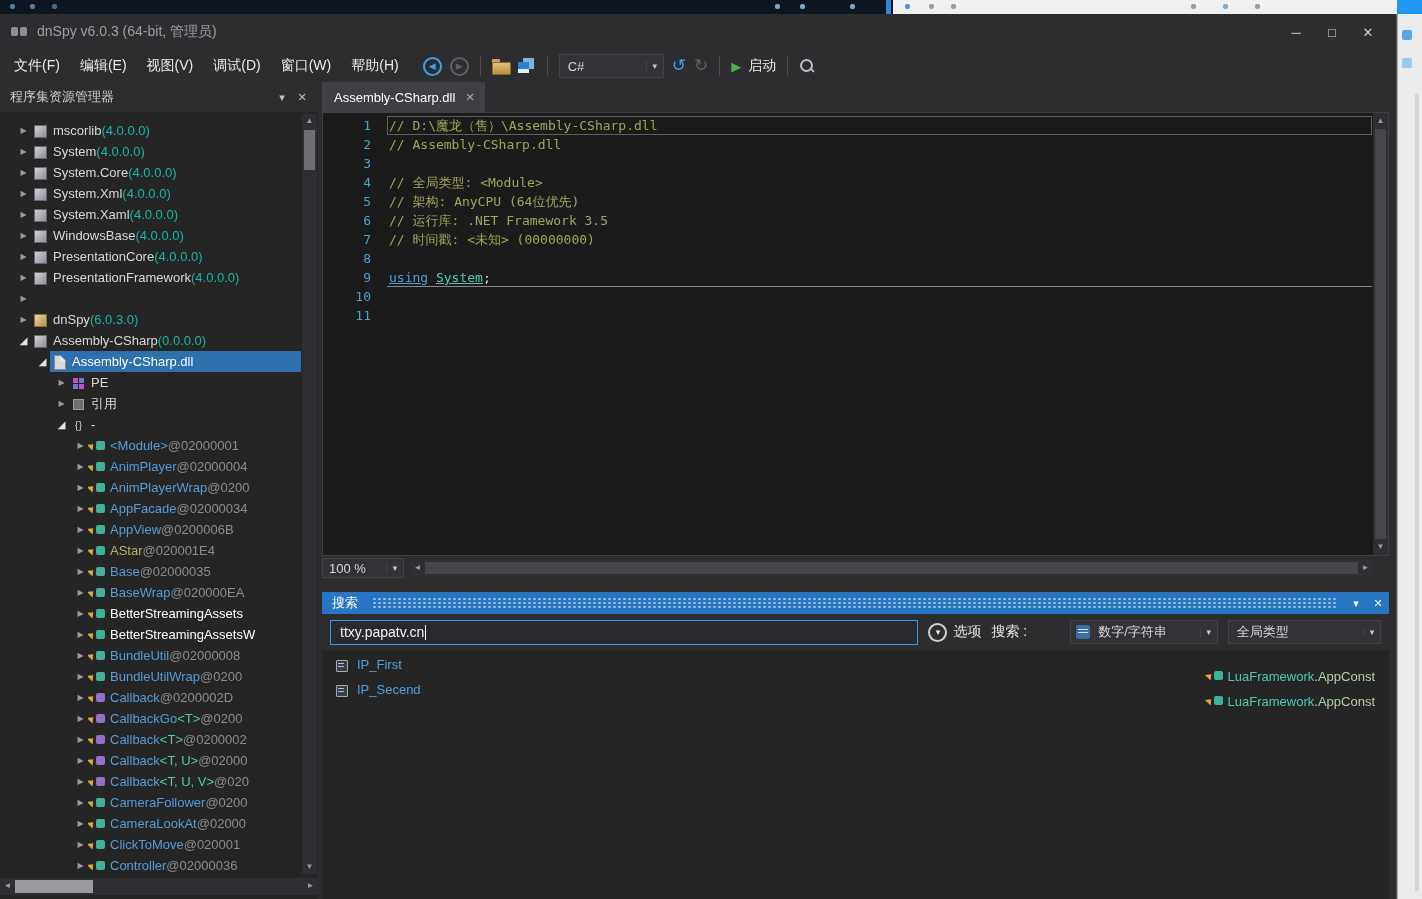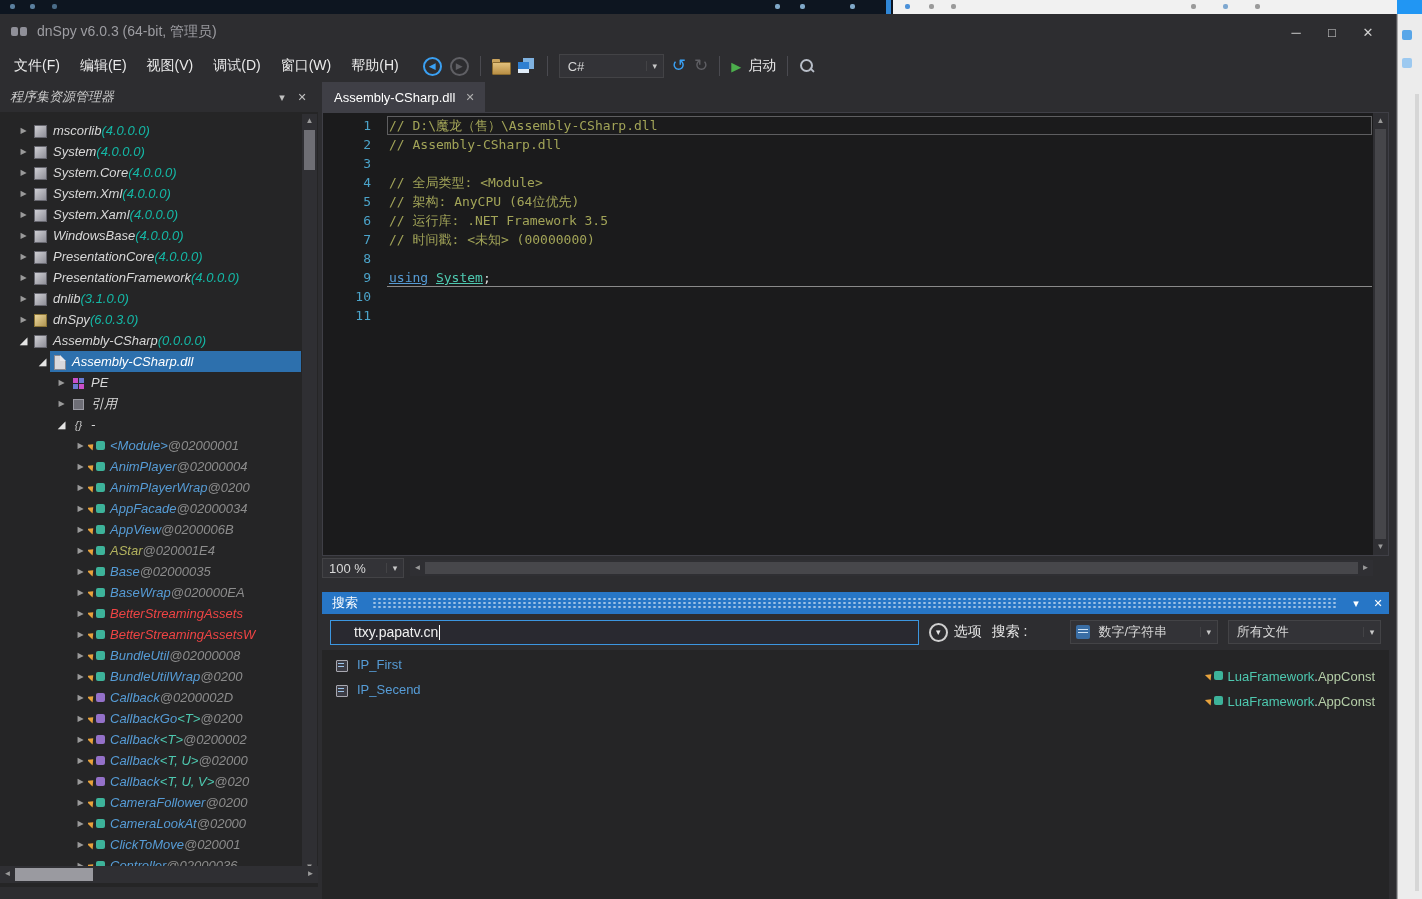--- a/index.html
+++ b/index.html
@@ -49,34 +49,34 @@
   .undo { color:#3aa0f3; }
   .redo { color:#5f5f64; }
   .start-btn { display:flex; align-items:center; gap:7px; }
   .play-glyph { color:#4cae4c; font-size:13px; }
   .start-label { font-size:14px; color:#eaeaea; }
   .mag-icon { width:17px; height:17px; position:relative; }
   .mag-icon::before { content:""; position:absolute; left:1px; top:1px; width:9px; height:9px; border:2px solid #b8bec8; border-radius:50%; }
   .mag-icon::after { content:""; position:absolute; left:10px; top:11px; width:6px; height:2px; background:#b8bec8; transform:rotate(45deg); border-radius:1px; }
 
   
-  .explorer { position:absolute; left:0; top:68px; width:318px; bottom:12px; background:#252526;font-style:italic; }
+  .explorer { position:absolute; left:0; top:68px; width:318px; bottom:0; background:#252526; }
   .panel-header { position:absolute; left:0; top:0; right:0; height:30px; background:#2d2d30; display:flex; align-items:center; padding:0 6px 0 10px; font-size:13px; color:#cccccc; }
   .panel-header .ph-title { flex:1; }
   .ph-btn { width:20px; text-align:center; color:#c0c0c0; font-size:11px; }
   .tree { position:absolute; left:0; top:30px; right:17px; height:764px; overflow:hidden; padding-top:8px; }
   .tree-row { height:21px; display:flex; align-items:center; white-space:nowrap; overflow:hidden; font-size:13px; }
   .twisty { width:15px; flex:none; text-align:center; }
   .tw-c { color:#9a9a9a; font-size:8px; }
   .tw-e { color:#e4e4e4; font-size:10px; }
   .row-content { display:flex; align-items:center; height:100%; flex:1; padding:0 8px 0 1px; overflow:hidden; }
   .tree-row.selected .row-content { background:#2d70ad; }
   .tp-plain { color:#d8d8d8; } .tp-dim { color:#14b8a6; } .tp-type { color:#569cd6; }
   .tp-gen { color:#4ec9b0; } .tp-addr { color:#8c8c8c; } .tp-olive { color:#b3b35f; }
-  .tp-gray { color:#ef4444; } .tp-sel { color:#ffffff; }
+  .tp-gray { color:#ffffff; } .tp-sel { color:#ffffff; }
 
   
   .ticon { width:17px; height:16px; position:relative; flex:none; margin-right:4px; display:inline-block; }
   .ticon-assembly::before { content:""; position:absolute; left:2px; top:2px; width:11px; height:11px; background:linear-gradient(135deg,#cfcfd4,#8f8f98); border:1px solid #66666e; }
   .ticon-assembly-gold::before { content:""; position:absolute; left:2px; top:2px; width:11px; height:11px; background:linear-gradient(135deg,#ecd79d,#b09552); border:1px solid #8a7436; }
   .ticon-module::before { content:""; position:absolute; left:3px; top:1px; width:10px; height:13px; background:#d8d8dc; border:1px solid #8a8a92; }
   .ticon-module::after { content:""; position:absolute; left:9px; top:1px; border:3px solid #2d2d30; border-left-color:#9a9aa2; border-bottom-color:#9a9aa2; }
   .tree-row.selected .ticon-module::after { border-color:#2d70ad; border-left-color:#e8e8ec; border-bottom-color:#e8e8ec; }
   .ticon-pe::before { content:""; position:absolute; left:3px; top:3px; width:5px; height:5px; background:#c94fc9; box-shadow:6px 0 0 #6a7ad0, 0 6px 0 #6a7ad0, 6px 6px 0 #c94fc9; }
   .ticon-ref::before { content:""; position:absolute; left:3px; top:3px; width:9px; height:9px; background:#6e6e76; border:1px solid #9a9aa2; }
@@ -122,21 +122,21 @@
   .ed-hscroll .left { left:0; top:1px; } .ed-hscroll .right { right:0; left:auto; top:1px; }
   .ed-hthumb { position:absolute; left:15px; right:15px; top:2px; height:12px; background:#47474b; }
 
   
   .search-panel { position:absolute; left:322px; top:578px; right:7px; bottom:0; background:#252526; }
   .sp-header { position:absolute; left:0; top:0; right:0; height:22px; background:#2776c6; display:flex; align-items:center; }
   .sp-title { color:#ffffff; font-size:13px; padding:0 10px; }
   .sp-grip { flex:1; height:12px; margin:5px 8px 5px 4px; background-image:radial-gradient(rgba(255,255,255,.55) 1px, transparent 1.6px); background-size:5px 4px; }
   .sp-hbtn { width:22px; text-align:center; color:#ffffff; font-size:11px; }
   .sp-inputrow { position:absolute; left:0; top:22px; right:0; height:36px; background:#2d2d30; display:flex; align-items:center; padding:0 8px; gap:10px; }
-  .search-input { width:606px; height:25px; background:#292930; border:1px solid #3c96e0; display:flex; align-items:center; padding:0 23px; font-size:14px; color:#f0f0f0; overflow:hidden; }
+  .search-input { width:606px; height:25px; background:#292930; border:1px solid #3c96e0; display:flex; align-items:center; padding:0 9px; font-size:14px; color:#f0f0f0; overflow:hidden; }
   .caret-bar { display:inline-block; width:1px; height:15px; background:#ffffff; margin-left:1px; }
   .options-btn { display:flex; align-items:center; gap:6px; }
   .circle-chevron { width:19px; height:19px; border-radius:50%; border:2px solid #d0d0d0; color:#e8e8e8; font-size:9px; display:flex; align-items:center; justify-content:center; }
   .opt-label, .sfor-label { font-size:14px; color:#e4e4e4; white-space:nowrap; }
   .sfor-label { margin-left:auto; }
   .type-combo { width:152px;margin-left:33px; } .file-combo { width:158px; }
   .strtype-icon { width:14px; height:14px; flex:none; margin-left:5px; position:relative; background:#3a6ea5; border-radius:2px; }
   .strtype-icon::after { content:""; position:absolute; left:2px; top:4px; width:10px; height:1px; background:#cfe3f5; box-shadow:0 3px 0 #cfe3f5; }
   .sp-results { position:absolute; left:0; top:60px; right:0; bottom:0; overflow:hidden; }
   .result-row { height:25px; display:flex; align-items:center; padding:0 14px 0 12px; font-size:13px; }
@@ -287,25 +287,20 @@
           <div class="tree-row" style="padding-left: 16px;">
             <span class="twisty tw-c">▶</span>
             <span class="row-content">
               <span class="ticon ticon-assembly"></span>
               <span class="tp-plain">PresentationFramework</span>
               <span class="tp-dim"> (4.0.0.0)</span>
             </span>
           </div>
           <div class="tree-row" style="padding-left: 16px;">
             <span class="twisty tw-c">▶</span>
-            <span class="row-content">
-              <span class="ticon ticon-assembly"></span>
-              <span class="tp-plain">dnlib</span>
-              <span class="tp-dim"> (3.1.0.0)</span>
-            </span>
           </div>
           <div class="tree-row" style="padding-left: 16px;">
             <span class="twisty tw-c">▶</span>
             <span class="row-content">
               <span class="ticon ticon-assembly-gold"></span>
               <span class="tp-plain">dnSpy</span>
               <span class="tp-dim"> (6.0.3.0)</span>
             </span>
           </div>
           <div class="tree-row" style="padding-left: 16px;">
@@ -616,21 +611,21 @@
           <span class="circle-chevron">▾</span>
           <span class="opt-label">选项</span>
         </span>
         <span class="sfor-label">搜索 :</span>
         <span class="combo type-combo">
           <span class="strtype-icon"></span>
           <span class="combo-text">数字/字符串</span>
           <span class="combo-arrow">▾</span>
         </span>
         <span class="combo file-combo">
-          <span class="combo-text">所有文件</span>
+          <span class="combo-text">全局类型</span>
           <span class="combo-arrow">▾</span>
         </span>
       </div>
       <div class="sp-results">
           <div class="result-row">
             <span class="ticon ticon-member"></span>
             <span class="res-name">IP_First</span>
             <span class="res-loc">
               <span class="ticon ticon-class"></span>
               <span class="res-ns">LuaFramework</span>

